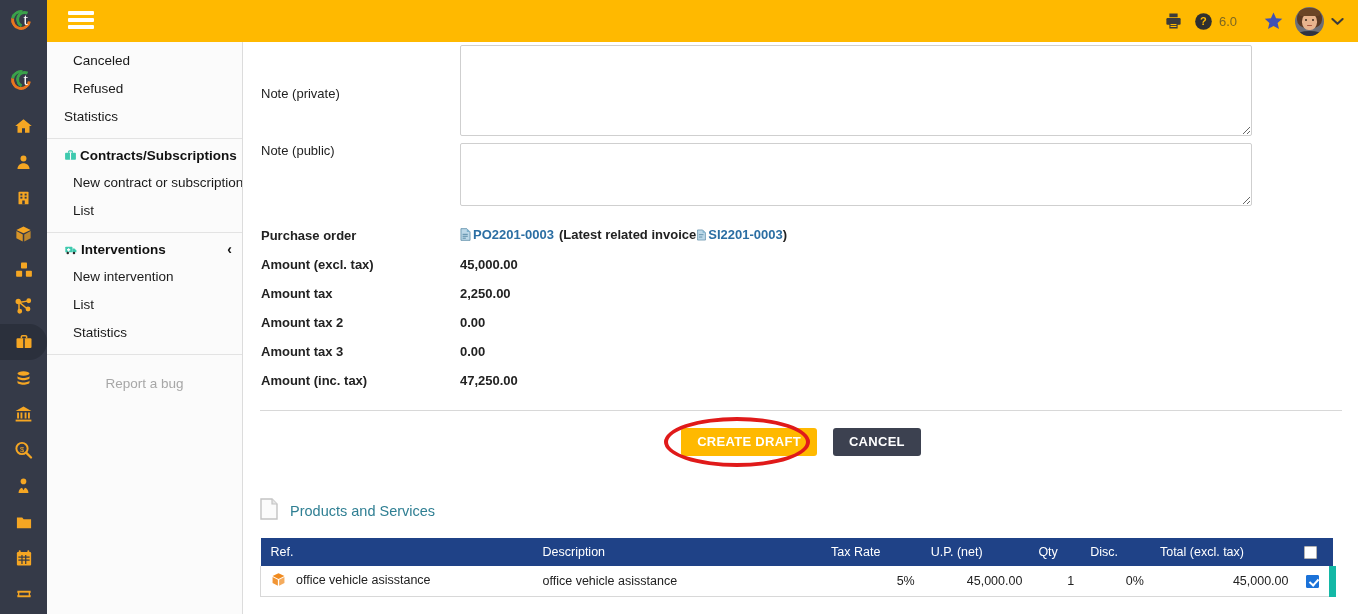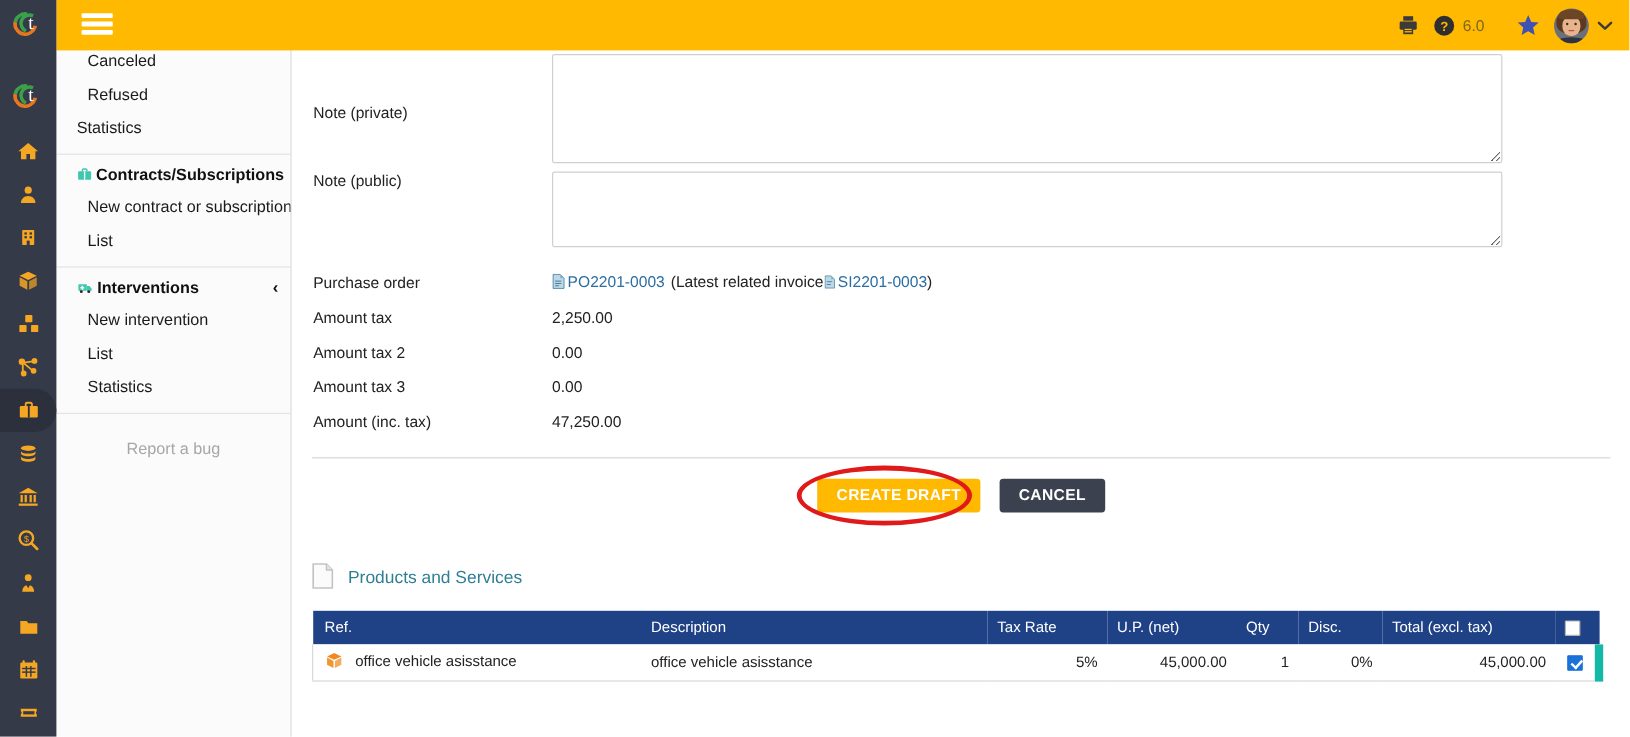--- a/index.html
+++ b/index.html
@@ -158,21 +158,21 @@
     border: 1px solid #cfcfcf; border-radius: 2px;
     resize: vertical; background: #ffffff;
     font-family: "Liberation Sans", sans-serif; font-size: 13px;
     padding: 4px;
     outline: none;
   }
   textarea.note.tall { height: 91px; }
 
   a.link { color: #2b6ea3; text-decoration: none; cursor: pointer; }
 
-  .amount-row { height: 29px; display: flex; align-items: center; }
+  .amount-row { height: 29px; display: flex; align-items: center; font-weight: bold; }
 
   .hr-divider { height: 1px; background: #d8d8d8; margin: 0 16px 0 16px; }
 
   
   .btn-bar { display: flex; justify-content: center; align-items: center; gap: 0; position: relative; }
   .btn {
     font-family: "Liberation Sans", sans-serif;
     font-size: 13px; font-weight: bold;
     letter-spacing: 0.3px;
     border: none; border-radius: 3px;
@@ -401,21 +401,21 @@
       </span>
       <span class="chev-down">
         <svg width="13" height="9" viewBox="0 0 14 9" fill="none" stroke="#3b3b3b" stroke-width="2.2" stroke-linecap="round" stroke-linejoin="round">
             <path d="M1.5 1.8 7 7 12.5 1.8"></path>
           </svg>
       </span>
     </div>
   </div>
 
   <div id="sidebar">
-    <div style="margin-top:1px">
+    <div style="margin-top:11px">
       <a class="menu-link">Canceled</a>
       <a class="menu-link">Refused</a>
       <a class="menu-link lvl1">Statistics</a>
     </div>
 
     <div class="menu-sep"></div>
 
     <div class="menu-head">
       <span class="mh-icon">
         <svg width="13" height="13" viewBox="0 0 24 24" fill="#3ec9ae">
@@ -485,20 +485,24 @@
           <svg width="9" height="12" viewBox="0 0 16 20">
               <path d="M1 1h9l5 5v13H1z" fill="#bcd8e8" stroke="#4a7f9e" stroke-width="1.1"></path>
               <path d="M10 1v5h5" fill="#7fb2cd"></path>
               <rect x="3.5" y="9" width="8" height="1.2" fill="#3f7694"></rect>
               <rect x="3.5" y="13" width="6" height="1.2" fill="#3f7694"></rect>
             </svg>
         </span><a class="link">SI2201-0003</a><span>)</span>
       </div>
     </div>
 
+    <div class="form-row amount-row">
+      <div class="form-label">Amount (excl. tax)</div>
+      <div class="form-value">45,000.00</div>
+    </div>
     <div class="form-row amount-row">
       <div class="form-label">Amount tax</div>
       <div class="form-value">2,250.00</div>
     </div>
     <div class="form-row amount-row">
       <div class="form-label">Amount tax 2</div>
       <div class="form-value">0.00</div>
     </div>
     <div class="form-row amount-row">
       <div class="form-label">Amount tax 3</div>

